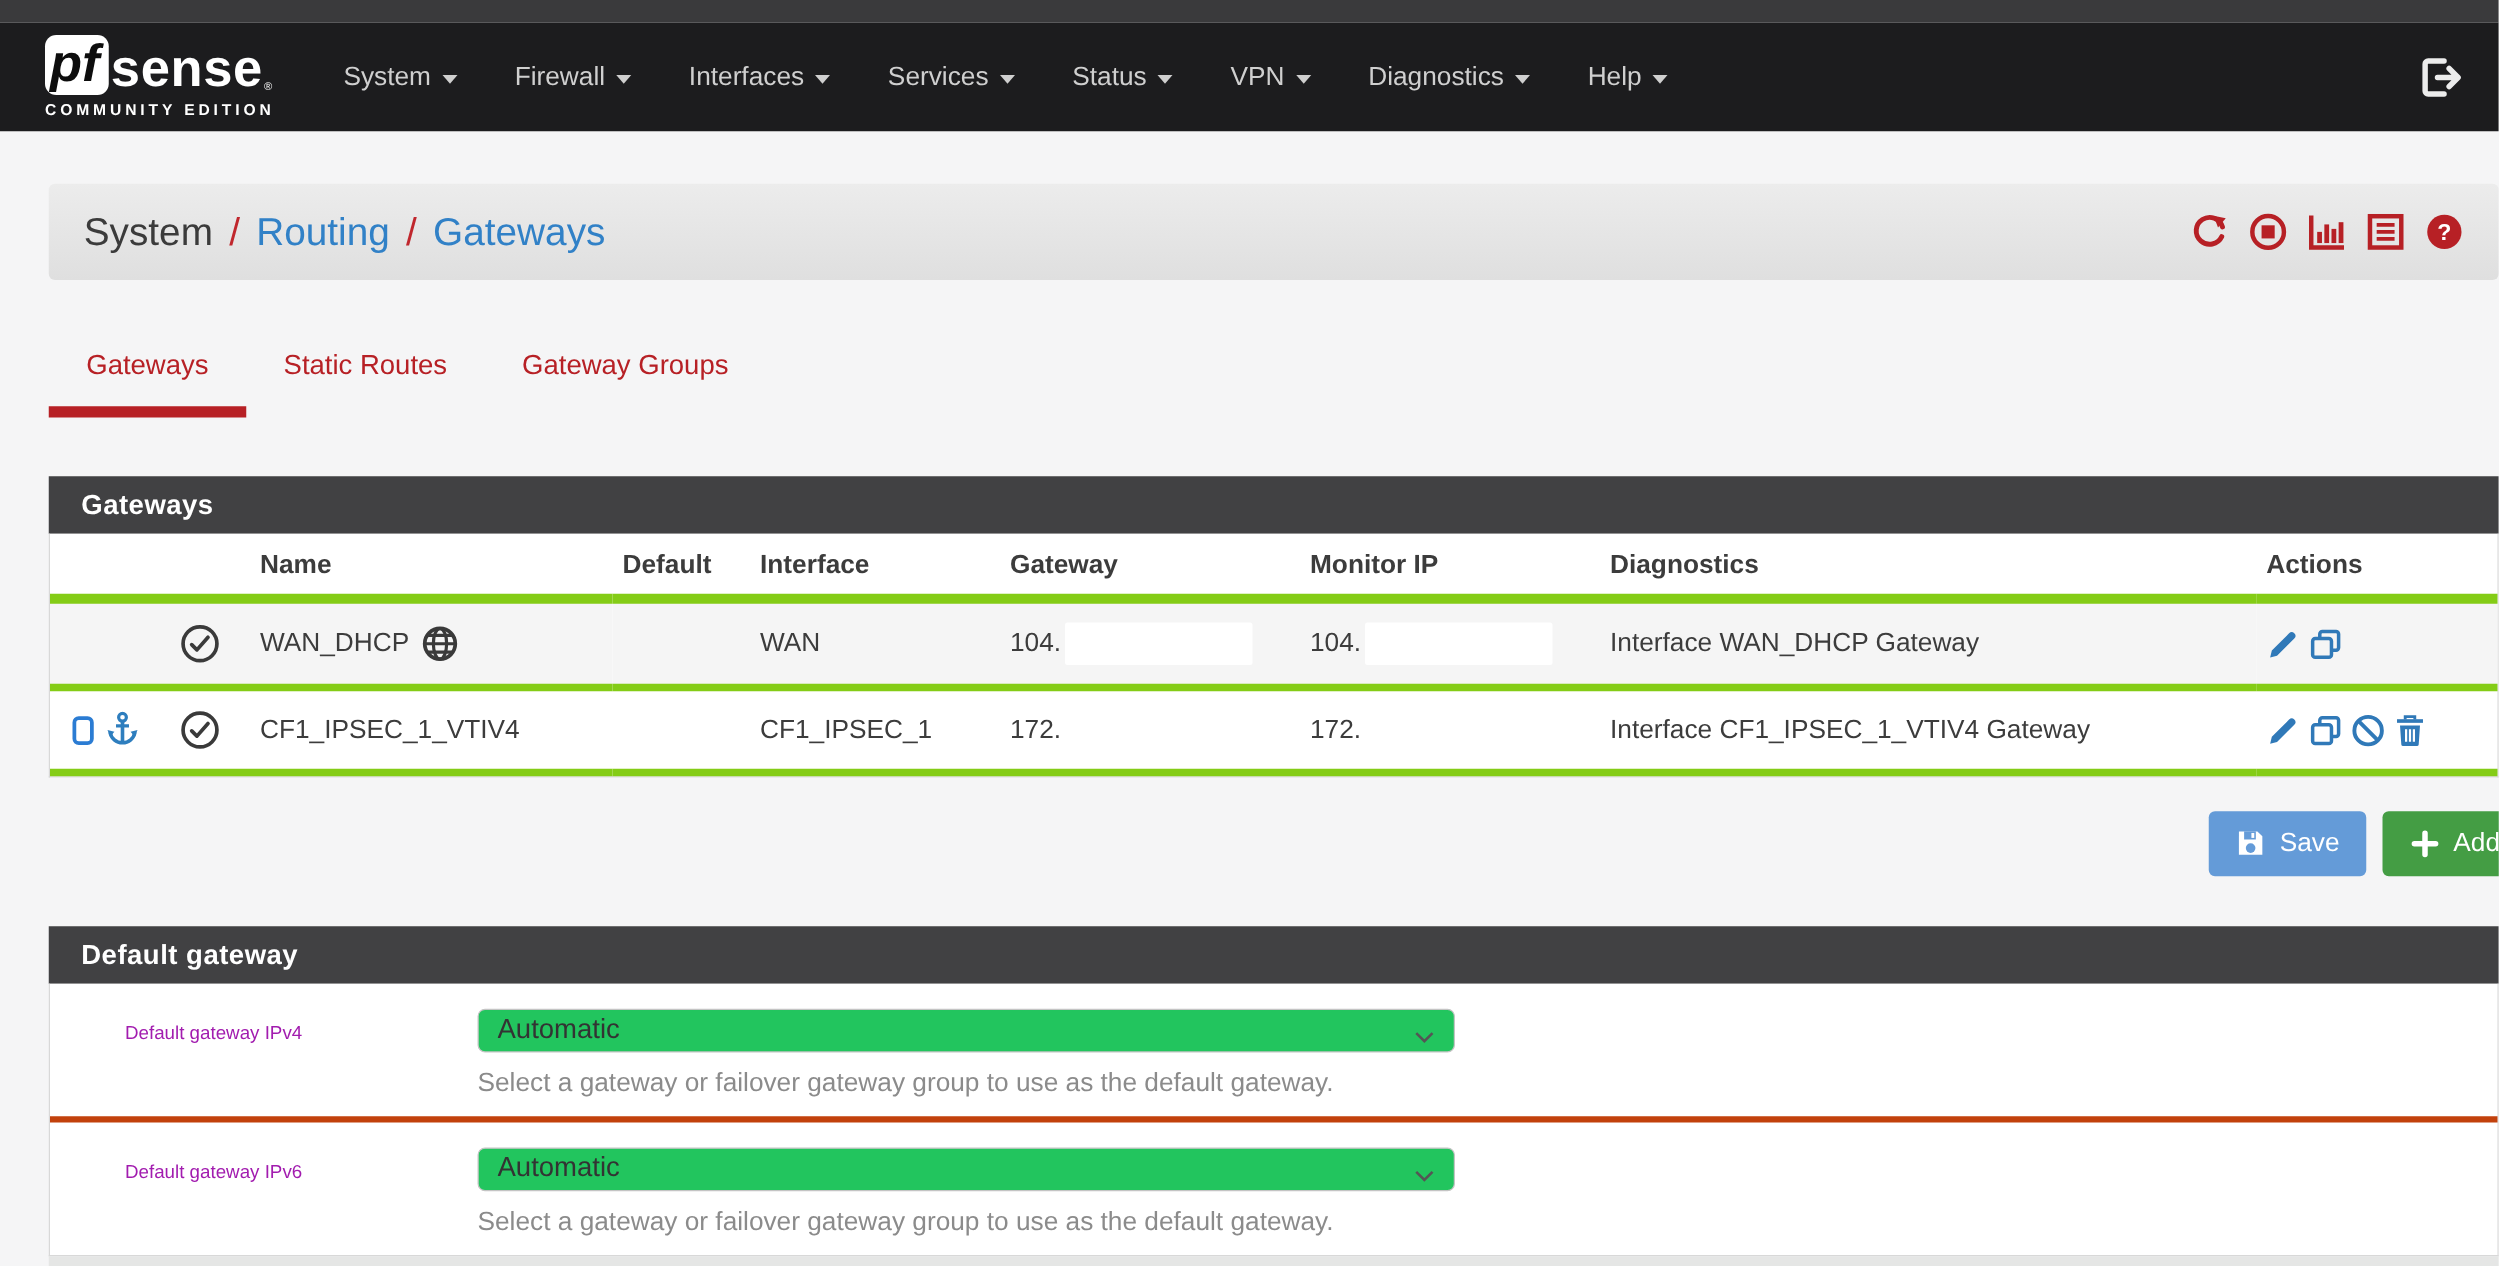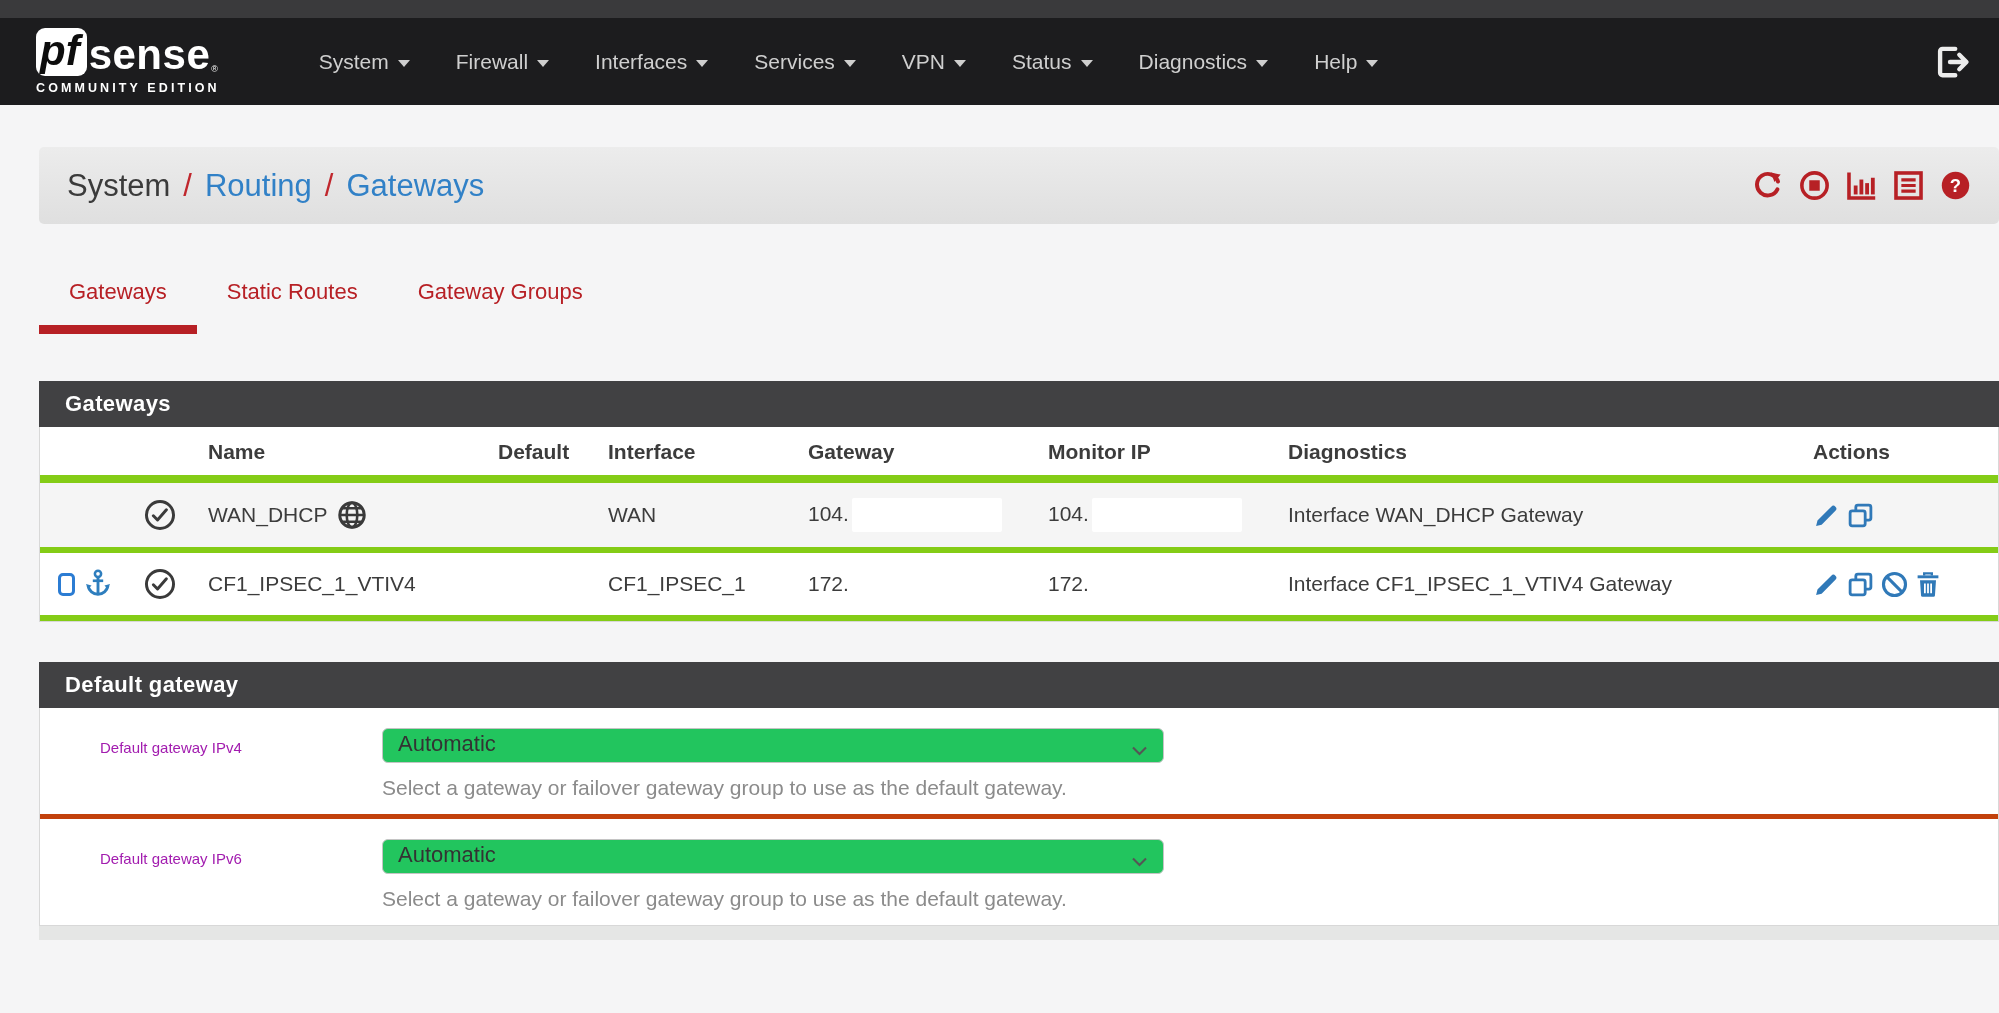--- a/index.html
+++ b/index.html
@@ -8,21 +8,21 @@
     font-family:"Liberation Sans", sans-serif;
     background:#f5f5f6;
     color:#3c3c3c;
   }
   
   .topstrip { height:18px; background:#3a3a3c; }
   .navbar {
     height:87px; background:#1c1c1e;
     display:flex; align-items:center; padding:0 28px 0 36px;
   }
-  .brand { margin-right:76px; line-height:1; }
+  .brand { margin-right:32px; line-height:1; }
   .brand-line { display:flex; align-items:flex-end; }
   .pf-box {
     background:#fff; color:#0d0d0d; font-weight:bold; font-style:italic;
     font-size:42px; line-height:1.05; padding:1px 7px 3px 4px; border-radius:9px;
   }
   .sense { color:#fff; font-weight:bold; font-size:42px; letter-spacing:0.5px; margin-left:2px; }
   .reg { color:#fff; font-size:9px; align-self:flex-end; margin:0 0 2px 1px; }
   .edition { color:#fff; font-size:12.5px; font-weight:bold; letter-spacing:3.1px; margin-top:6px; }
   .menu { display:flex; align-items:center; height:100%; }
   .menu-item {
@@ -125,25 +125,25 @@
       </a>
     <a class="menu-item">
         <span>Interfaces</span>
         <i class="caret"></i>
       </a>
     <a class="menu-item">
         <span>Services</span>
         <i class="caret"></i>
       </a>
     <a class="menu-item">
+        <span>Status</span>
+        <i class="caret"></i>
+      </a>
+    <a class="menu-item">
         <span>VPN</span>
-        <i class="caret"></i>
-      </a>
-    <a class="menu-item">
-        <span>Status</span>
         <i class="caret"></i>
       </a>
     <a class="menu-item">
         <span>Diagnostics</span>
         <i class="caret"></i>
       </a>
     <a class="menu-item">
         <span>Help</span>
         <i class="caret"></i>
       </a>
@@ -339,20 +339,41 @@
                   </svg>
                 </span>
               </div>
             </td>
           </tr>
         </tbody>
       </table>
     </div>
   </section>
 
+  <div class="actions-row">
+    <button class="btn btn-save">
+      <span>
+        <svg width="25" height="25" viewBox="0 0 24 24" style="display:block">
+          <path d="M3 3 h14.2 L21 6.8 V21 H3 z" fill="#fff"></path>
+          <rect x="7" y="3" width="9" height="6.2" fill="#649bd8"></rect>
+          <rect x="12.6" y="4.2" width="2.2" height="3.8" fill="#fff"></rect>
+          <circle cx="12" cy="15.8" r="3.7" fill="#649bd8"></circle>
+        </svg>
+      </span>
+      <span>Save</span>
+    </button>
+    <button class="btn btn-add">
+      <span>
+        <svg width="24" height="24" viewBox="0 0 24 24" style="display:block">
+          <path d="M12 3.5 v17 M3.5 12 h17" stroke="#fff" stroke-width="4.4" stroke-linecap="round"></path>
+        </svg>
+      </span>
+      <span>Add</span>
+    </button>
+  </div>
 
   <section class="panel panel-form">
     <div class="panel-heading">Default gateway</div>
     <div class="panel-body">
       <div class="form-row">
         <div class="form-label">Default gateway IPv4</div>
         <div class="field">
           <div class="select-wrap">
             <select>
               <option>Automatic</option>

